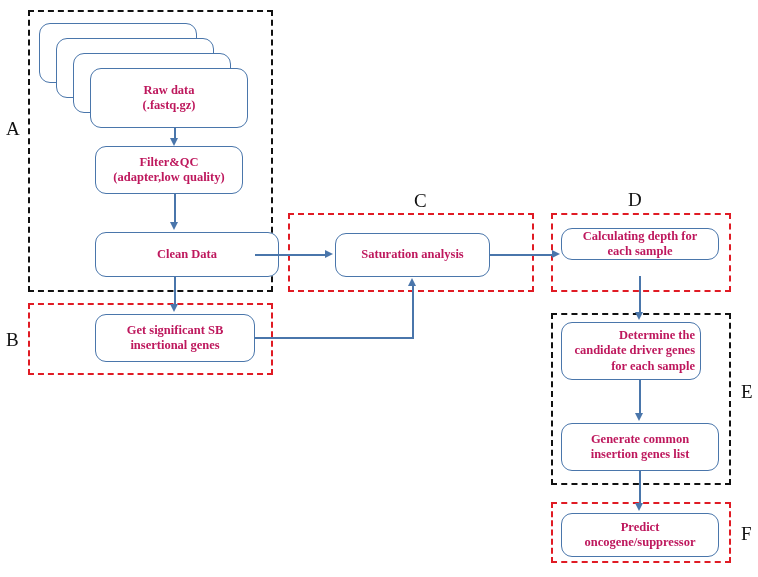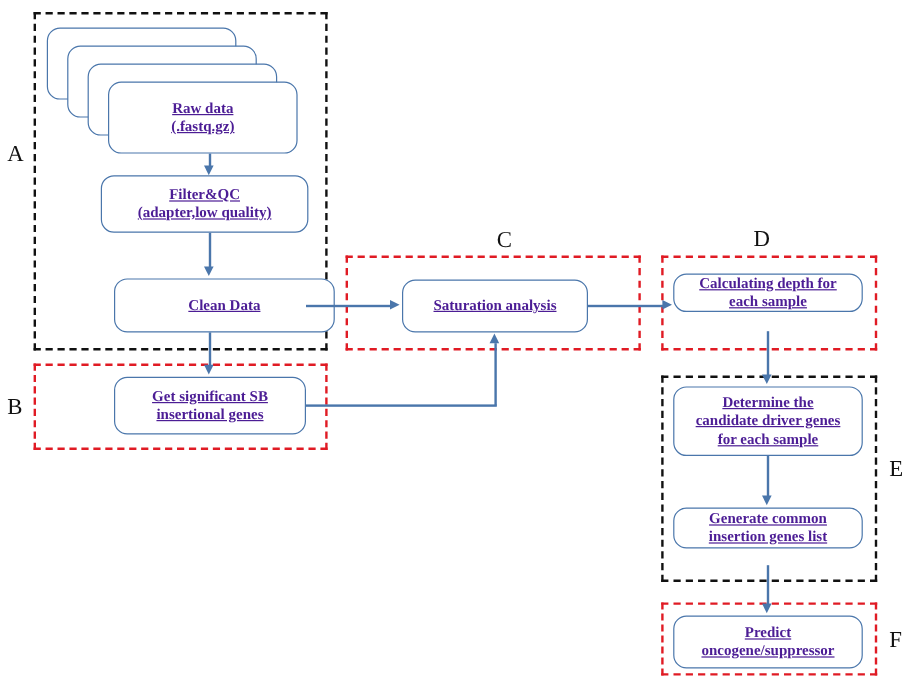--- a/index.html
+++ b/index.html
@@ -49,27 +49,26 @@
   .node {
     position: absolute;
     box-sizing: border-box;
     border: 1.7px solid #4a76ab;
     border-radius: 11px;
     background: #ffffff;
     display: flex;
     align-items: center;
     justify-content: center;
     text-align: center;
-    color: #4c1d95;
+    color: #be185d;
     font-family: "Liberation Serif", "DejaVu Serif", serif;
     font-size: 12.5px;
     font-weight: bold;
     line-height: 1.22;
     padding: 2px 5px;
-    text-decoration: underline;
   }
   .node .node-text {
     display: block;
     width: 100%;
     white-space: pre-line;
   }
 
   
   .stack-sheet {
     position: absolute;
@@ -134,21 +133,21 @@
   <div class="group-label" style="left:741px; top:524px;">F</div>
 
   <div class="stack-sheet" style="left:39px; top:23px; width:158px; height:60px;"></div>
   <div class="stack-sheet" style="left:56px; top:38px; width:158px; height:60px;"></div>
   <div class="stack-sheet" style="left:73px; top:53px; width:158px; height:60px;"></div>
   <div class="node" style="left:90px; top:68px; width:158px; height:60px;">
     <span class="node-text">Raw data
 (.fastq.gz)</span>
   </div>
 
-  <div class="node" style="left:84px; top:146px; width:173px; height:48px;">
+  <div class="node" style="left:95px; top:146px; width:148px; height:48px;">
     <span class="node-text">Filter&amp;QC
 (adapter,low quality)</span>
   </div>
 
   <div class="node" style="left:95px; top:232px; width:184px; height:45px;">
     <span class="node-text">Clean Data</span>
   </div>
 
   <div class="node" style="left:95px; top:314px; width:160px; height:48px;align-items:center;">
     <span class="node-text">Get significant SB
@@ -157,27 +156,27 @@
 
   <div class="node" style="left:335px; top:233px; width:155px; height:44px;align-items:center;">
     <span class="node-text">Saturation analysis</span>
   </div>
 
   <div class="node" style="left:561px; top:228px; width:158px; height:32px;">
     <span class="node-text">Calculating depth for
 each sample</span>
   </div>
 
-  <div class="node" style="left:561px; top:322px; width:158px; height:58px;">
+  <div class="node" style="left:561px; top:322px; width:140px; height:58px;text-align:right;">
     <span class="node-text">Determine the
 candidate driver genes
 for each sample</span>
   </div>
 
-  <div class="node" style="left:561px; top:423px; width:158px; height:34px;">
+  <div class="node" style="left:561px; top:423px; width:158px; height:48px;">
     <span class="node-text">Generate common
 insertion genes list</span>
   </div>
 
   <div class="node" style="left:561px; top:513px; width:158px; height:44px;">
     <span class="node-text">Predict
 oncogene/suppressor</span>
   </div>
 
   <div class="conn-v" style="left:174px; top:128px; height:12px;"></div>

